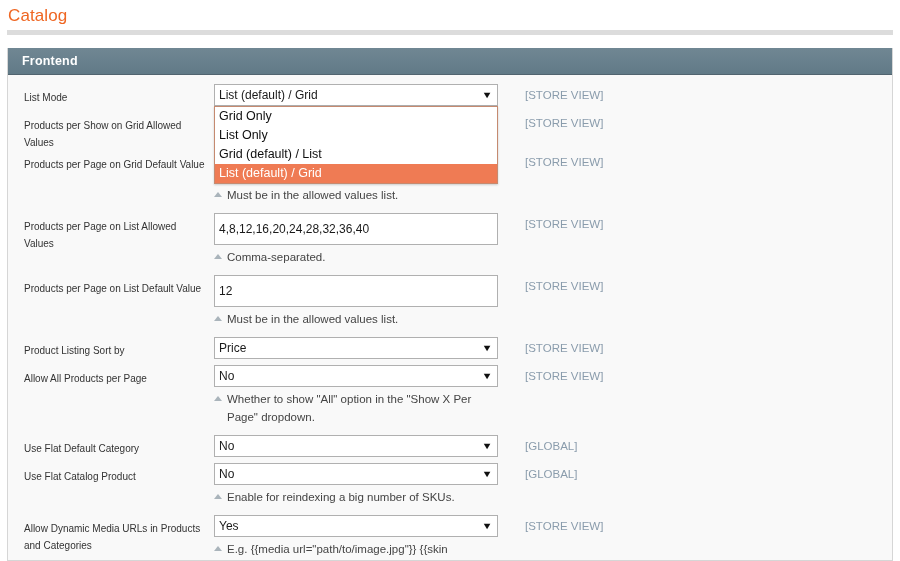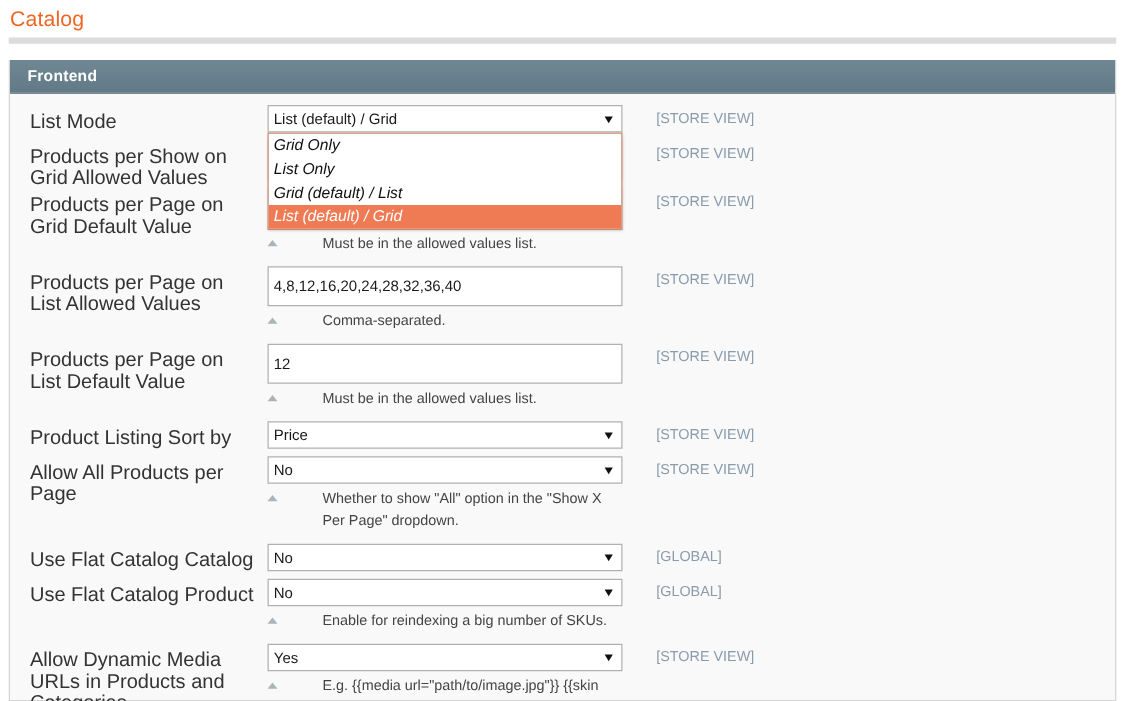--- a/index.html
+++ b/index.html
@@ -82,21 +82,21 @@
     align-items: flex-start;
     padding: 0 0 0 0;
     margin-bottom: 0;
   }
 
   .field-label {
     width: 206px;
     min-width: 206px;
     padding-left: 16px;
     padding-right: 8px;
-    font-size: 16px;
+    font-size: 10px;
     color: #333333;
     line-height: 17px;
     padding-top: 5px;
   }
 
   .field-control {
     width: 286px;
     min-width: 286px;
     position: relative;
   }
@@ -153,21 +153,20 @@
     line-height: 10px;
     transform: scaleX(1.25);
   }
 
   
   .note {
     display: flex;
     align-items: flex-start;
     margin-top: 3px;
     width: 286px;
-    gap: 31px;
   }
 
   .note-icon {
     width: 9px;
     min-width: 9px;
     margin-top: 6px;
     margin-right: 4px;
   }
 
   .note-icon i {
@@ -198,21 +197,20 @@
     box-shadow: 0 1px 2px rgba(0,0,0,0.18);
   }
 
   .dropdown-option {
     font-size: 12.5px;
     color: #0f0f0f;
     line-height: 16px;
     padding: 1px 20px 2px 4px;
     white-space: nowrap;
     cursor: default;
-    font-style: italic;
   }
 
   .dropdown-option.selected {
     background: #ef7b54;
     color: #ffffff;
   }
 
   
   .rowgap-a { height: 6px; }
   .rowgap-b { height: 9px; }
@@ -319,21 +317,21 @@
               <span class="note-icon">
                 <i></i>
               </span>
               <span class="note-text">Whether to show "All" option in the "Show X Per Page" dropdown.</span>
             </div>
             <div class="rowgap-b"></div>
           </div>
           <div class="field-scope">[STORE VIEW]</div>
         </div>
         <div class="field-row">
-          <div class="field-label">Use Flat Catalog Catalog</div>
+          <div class="field-label">Use Flat Default Category</div>
           <div class="field-control">
             <div class="select-box">
               <span class="select-value">No</span>
               <span class="select-arrow">▼</span>
             </div>
             <div class="rowgap-a"></div>
           </div>
           <div class="field-scope">[GLOBAL]</div>
         </div>
         <div class="field-row">

